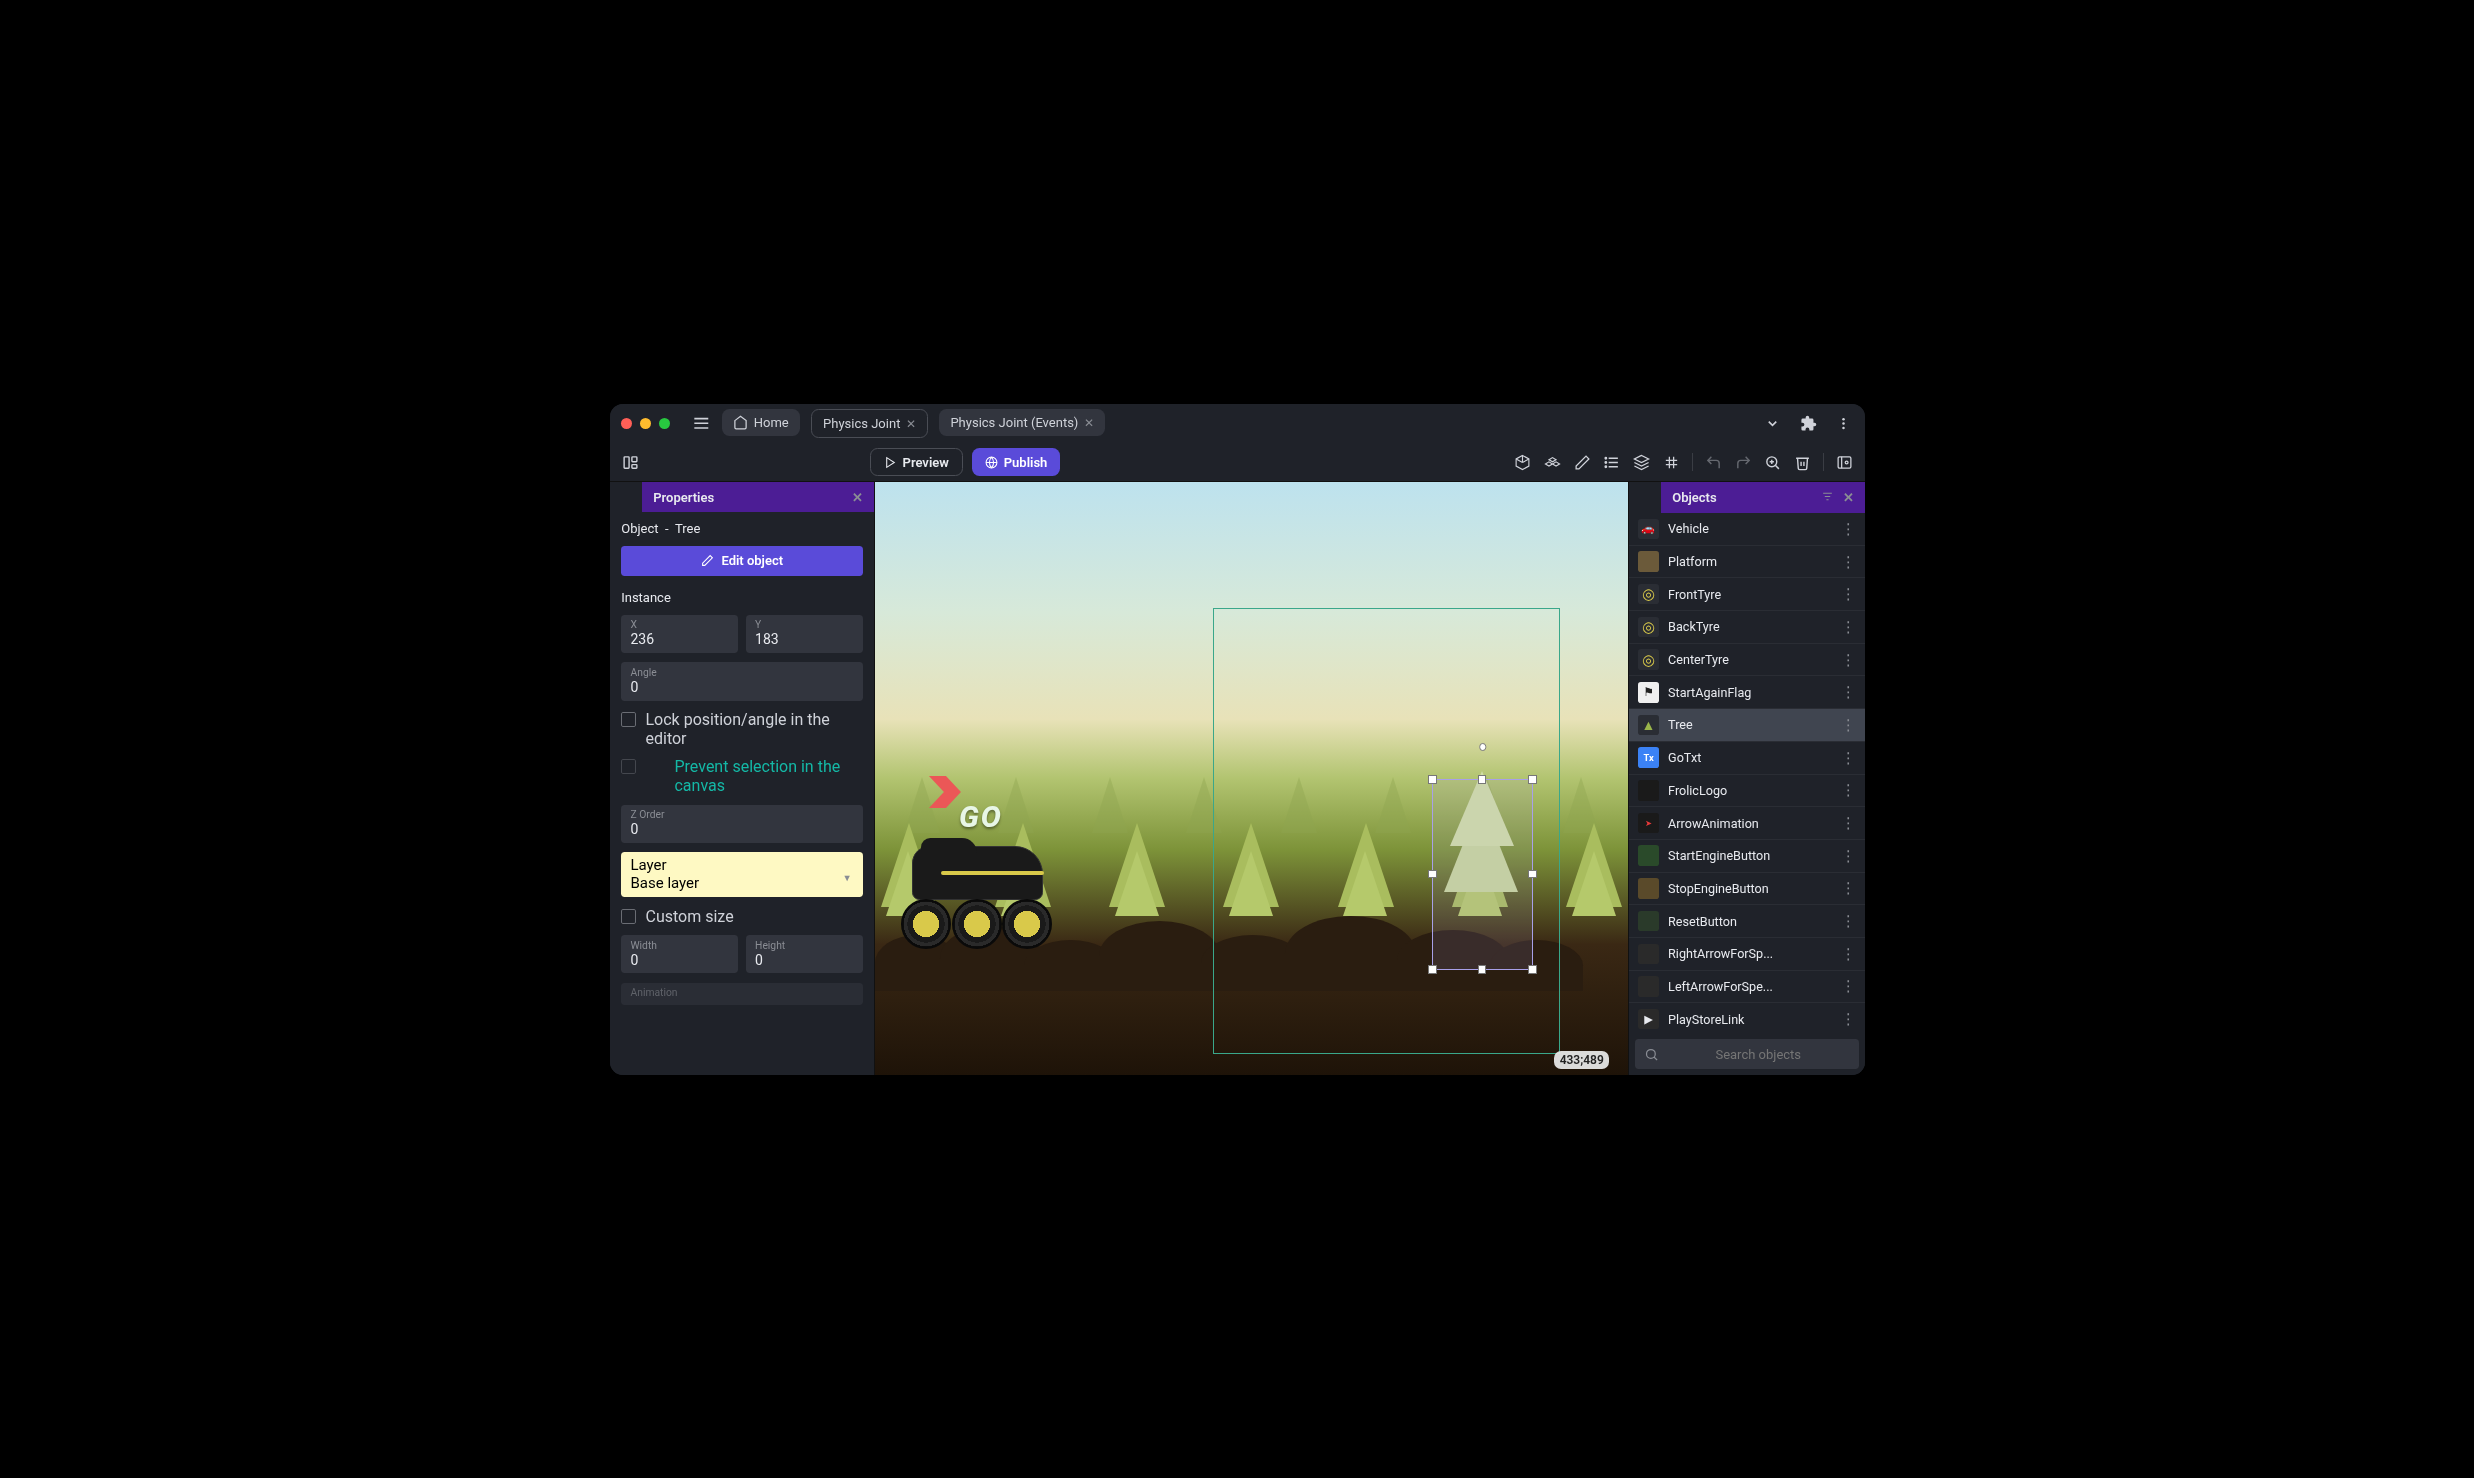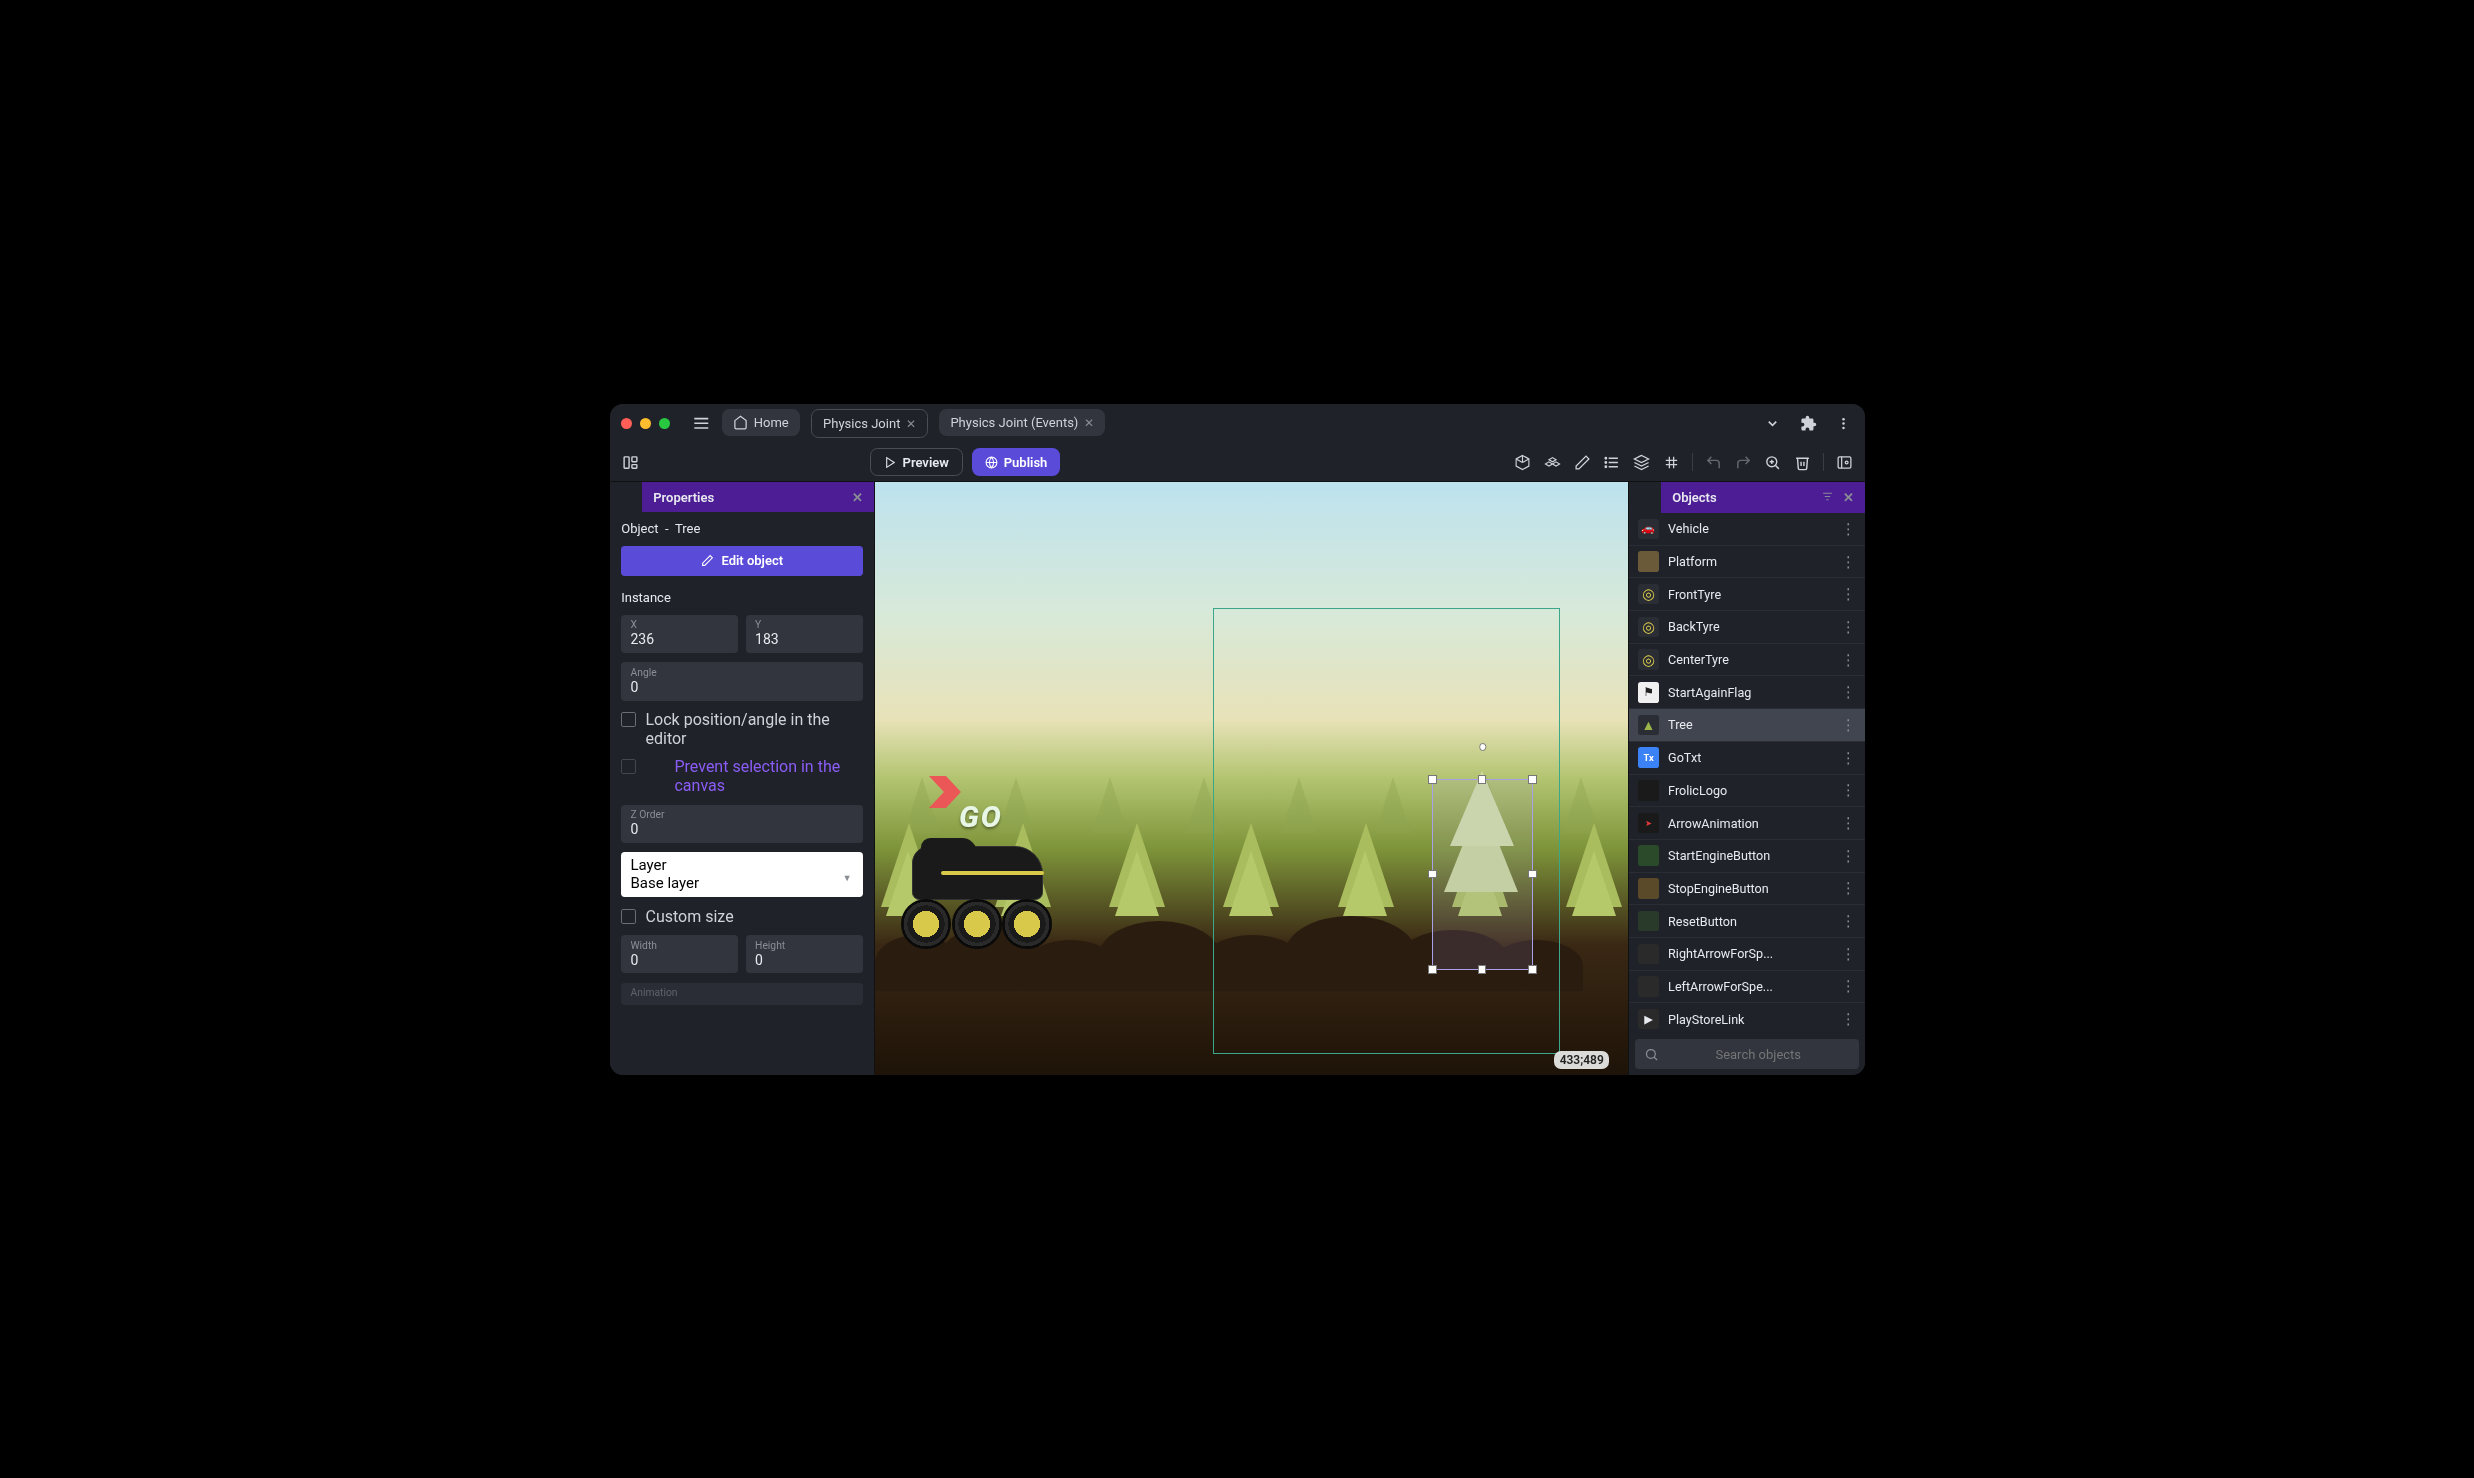--- a/index.html
+++ b/index.html
@@ -36,23 +36,23 @@
 .obj-label { font-size:13px; color:#e8eaef; }
 .edit-btn { background:#5a4bd9; color:#fff; display:flex; align-items:center; justify-content:center; gap:7.5px; padding:7.5px; border-radius:3.7px; font-size:13px; font-weight:600; cursor:pointer; }
 .section-label { font-size:13px; color:#e8eaef; margin-top:5.6px; }
 .row2 { display:flex; gap:7.5px; }
 .field { flex:1; background:#32353e; border-radius:3.7px; padding:3.7px 9.3px 5.6px; display:flex; flex-direction:column; }
 .field label { font-size:10.3px; color:#8a8d94; }
 .field .val { font-size:14px; color:#e8eaef; border:none; background:transparent; outline:none; }
 .checkrow { display:flex; gap:9.3px; align-items:flex-start; }
 .checkbox { width:15px; height:15px; border:1.9px solid #6a6d74; border-radius:1.9px; flex-shrink:0; margin-top:1.9px; cursor:pointer; }
 .checkrow .txt { font-size:16px; color:#cfd2d9; }
-.checkrow.disabled .txt { color:#8b5cf6;padding-left:29px; }
+.checkrow.disabled .txt { color:#14b8a6;padding-left:29px; }
 .checkrow.disabled .checkbox { border-color:#44474e; }
-.select-field { background:#ffffff; border-radius:3.7px; padding:3.7px 9.3px 5.6px; display:flex; flex-direction:column; position:relative; }
+.select-field { background:#fef9c3; border-radius:3.7px; padding:3.7px 9.3px 5.6px; display:flex; flex-direction:column; position:relative; }
 .select-field .arrow { position:absolute; right:11.2px; top:50%; transform:translateY(-30%); color:#8a8d94; font-size:9.3px; }
 
 .canvas-area { flex:1; position:relative; background:linear-gradient(180deg,#bde2ee 0%,#d7e9d9 22%,#e8e2b8 40%, #b2c470 50%, #7d9339 62%, #3a2814 78%, #1e1308 100%); overflow:hidden; }
 .trees-row { position:absolute; bottom:168px; left:0; right:0; display:flex; justify-content:space-between; padding:0 5.6px; }
 .tree-shape { width:0; height:0; border-left:28px solid transparent; border-right:28px solid transparent; border-bottom:84px solid #a9bd5e; position:relative; }
 .tree-shape::after{content:""; position:absolute; left:-22.4px; top:28px; width:0;height:0;border-left:22.4px solid transparent;border-right:22.4px solid transparent;border-bottom:65px solid #b5c96b;}
 .bg-trees { position:absolute; bottom:242px; left:0; right:0; display:flex; justify-content:space-around; opacity:0.4; }
 .bg-tree { width:0;height:0;border-left:18.6px solid transparent;border-right:18.6px solid transparent;border-bottom:56px solid #8fa550; }
 
 .camera-rect { position:absolute; border:0.9px solid #3aa78a; top:126px; left:338px; width:347px; height:446px; }

